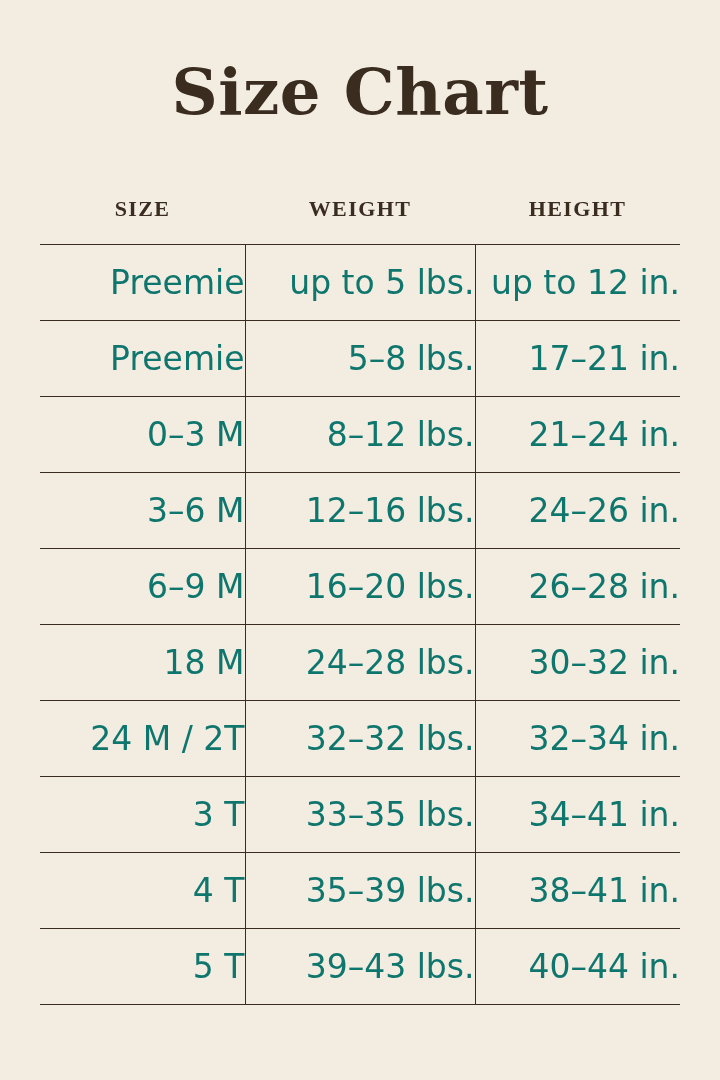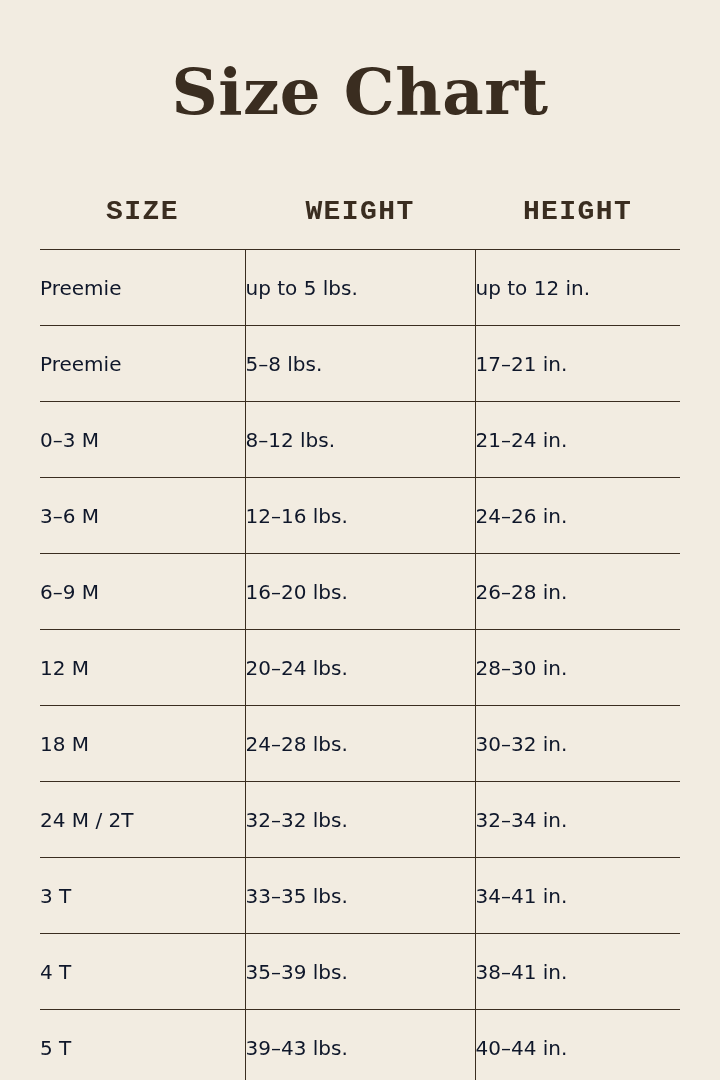--- a/index.html
+++ b/index.html
@@ -37,35 +37,35 @@
     top: 188px;
     left: 40px;
     width: 640px;
   }
   table.size-chart {
     width: 640px;
     border-collapse: collapse;
     table-layout: fixed;
   }
   table.size-chart th {
-    font-family: Liberation Mono, monospace;
+    font-family: Liberation Serif, serif;
     font-weight: 700;
-    font-size: 28px;
+    font-size: 22px;
     letter-spacing: 1.4px;
     color: #3a2d20;
     padding: 8px 0 22px 0;
     text-align: center;
     border: none;
   }
   table.size-chart td {
     font-family: "DejaVu Sans", "Liberation Sans", sans-serif;
     font-weight: 400;
-    font-size: 20px;
-    color: #0f172a;
-    text-align: left;
+    font-size: 33px;
+    color: #0f766e;
+    text-align: right;
     height: 75px;
     padding: 0;
     border-top: 1.5px solid #3a2d20;
     border-right: 1.5px solid #3a2d20;
   }
   table.size-chart tr td:last-child {
     border-right: none;
   }
   table.size-chart tr:last-child td {
     border-bottom: 1.5px solid #3a2d20;
@@ -112,25 +112,20 @@
           <td>3–6 M</td>
           <td>12–16 lbs.</td>
           <td>24–26 in.</td>
         </tr>
         <tr>
           <td>6–9 M</td>
           <td>16–20 lbs.</td>
           <td>26–28 in.</td>
         </tr>
         <tr>
-          <td>12 M</td>
-          <td>20–24 lbs.</td>
-          <td>28–30 in.</td>
-        </tr>
-        <tr>
           <td>18 M</td>
           <td>24–28 lbs.</td>
           <td>30–32 in.</td>
         </tr>
         <tr>
           <td>24 M / 2T</td>
           <td>32–32 lbs.</td>
           <td>32–34 in.</td>
         </tr>
         <tr>

